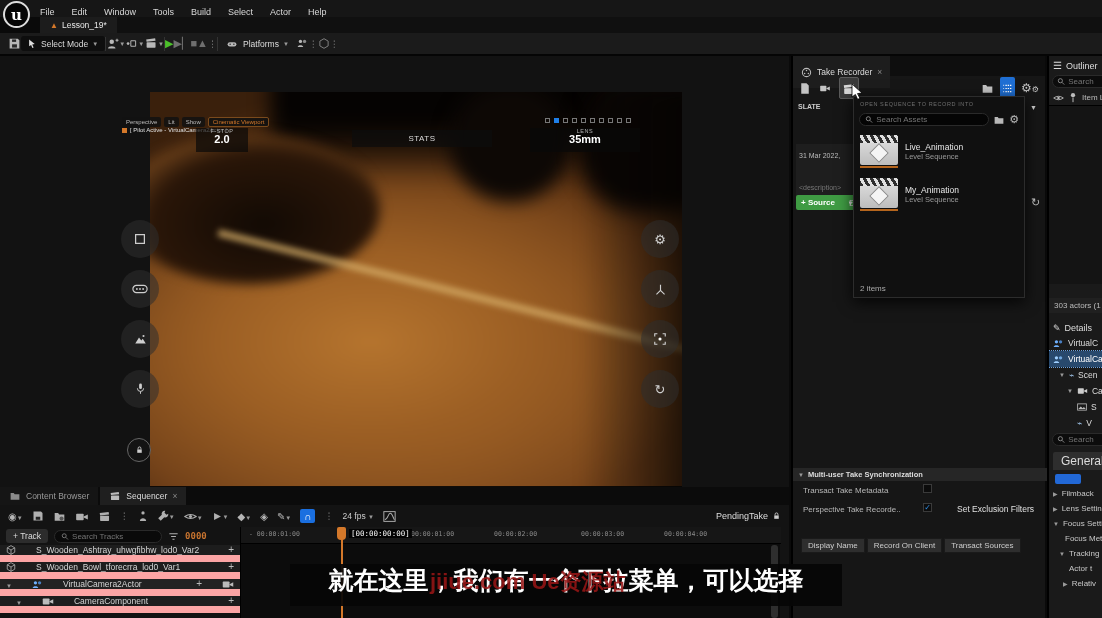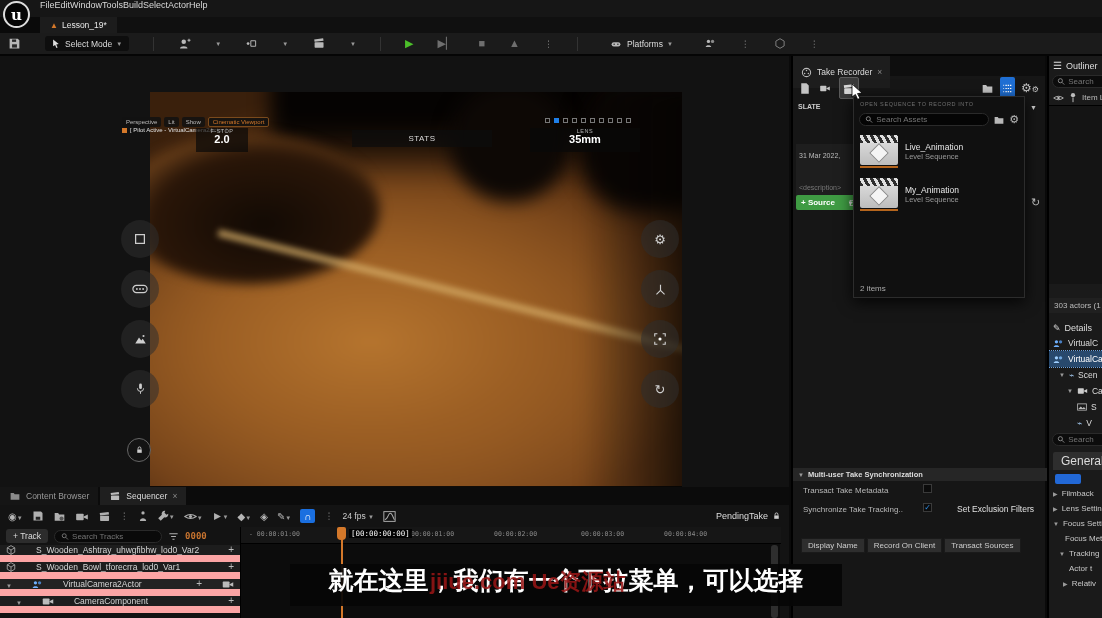--- a/index.html
+++ b/index.html
@@ -3,27 +3,27 @@
 <meta charset="utf-8">
 <style>
   * { margin:0; padding:0; box-sizing:border-box; }
   body { background:#000; font-family:"Liberation Sans", sans-serif; color:#ccc; }
   #app { position:relative; width:1102px; height:618px; background:#0a0a0a; overflow:hidden; }
   .abs { position:absolute; }
   .ic { display:inline-block; vertical-align:middle; }
   svg { display:block; }
 
   
-  .menubar { left:0; top:0; width:1102px; height:17px; background:#161616; display:flex; align-items:flex-start; padding-left:40px; font-size:9px; color:#d8d8d8; }
+  .menubar { left:0; top:0; width:1102px; height:17px; background:#161616; display:flex; align-items:flex-end; gap:17px; padding-left:40px; font-size:9px; color:#d8d8d8; }
   .menubar span { cursor:default; }
   .logo { left:3px; top:1px; width:27px; height:27px; border:2px solid #ddd; border-radius:50%; background:#050505; z-index:30; display:flex; align-items:center; justify-content:center; color:#fff; font-size:15px; font-weight:bold; font-family:"DejaVu Serif", serif; }
   .tabrow { left:40px; top:17px; width:1062px; height:16px; background:#101010; display:flex; }
   .leveltab { display:flex; align-items:center; gap:4px; padding:0 10px; background:#1c1c1c; font-size:8.5px; color:#e8e8e8; height:16px; }
   .flame { color:#d4782a; font-size:8px; }
-  .toolbar { left:0; top:33px; width:1102px; height:23px; background:#1b1b1b; display:flex; align-items:center; gap:24px; padding:0 8px; border-bottom:2px solid #050505; }
+  .toolbar { left:0; top:33px; width:1102px; height:23px; background:#1b1b1b; display:flex; align-items:center; gap:0; padding:0 8px; border-bottom:2px solid #050505; }
   .tbtn { display:flex; align-items:center; gap:4px; background:#0e0e0e; border-radius:3px; padding:2px 7px; font-size:8.5px; color:#ddd; }
   .tico { color:#b8b8b8; font-size:11px; line-height:1; }
   .dim { color:#6f6f6f; }
   .caret { font-size:6px; color:#999; }
   .kebab { color:#888; font-size:9px; letter-spacing:0; }
   .sep { width:1px; height:14px; background:#333; }
   .play { color:#4cbf2a; font-size:11px; }
 
   
   .viewport { left:0; top:56px; width:789px; height:431px; background:#121212; overflow:hidden; }
@@ -431,21 +431,21 @@
 
     <div class="mu-header" style="top:412px;">
         <span class="arr">▼</span>
         <span>Multi-user Take Synchronization</span>
       </div>
     <div class="mu-row" style="top:430px;">
       <span>Transact Take Metadata</span>
     </div>
     <div class="checkbox" style="position:absolute;left:130px;top:428px;"></div>
     <div class="mu-row" style="top:449px;">
-      <span>Synchronize Take Tracking..</span>
+      <span>Perspective Take Recorde..</span>
     </div>
     <div class="checkbox" style="position:absolute;left:130px;top:447px;">
         <span>✓</span>
       </div>
     <div class="mu-link" style="left:164px;top:448px;"><span>Set Exclusion Filters</span></div>
     <div class="mu-table" style="top:482px;">
       <div class="mu-cell">Display Name</div>
       <div class="mu-cell">Record On Client</div>
       <div class="mu-cell">Transact Sources</div>
     </div>

